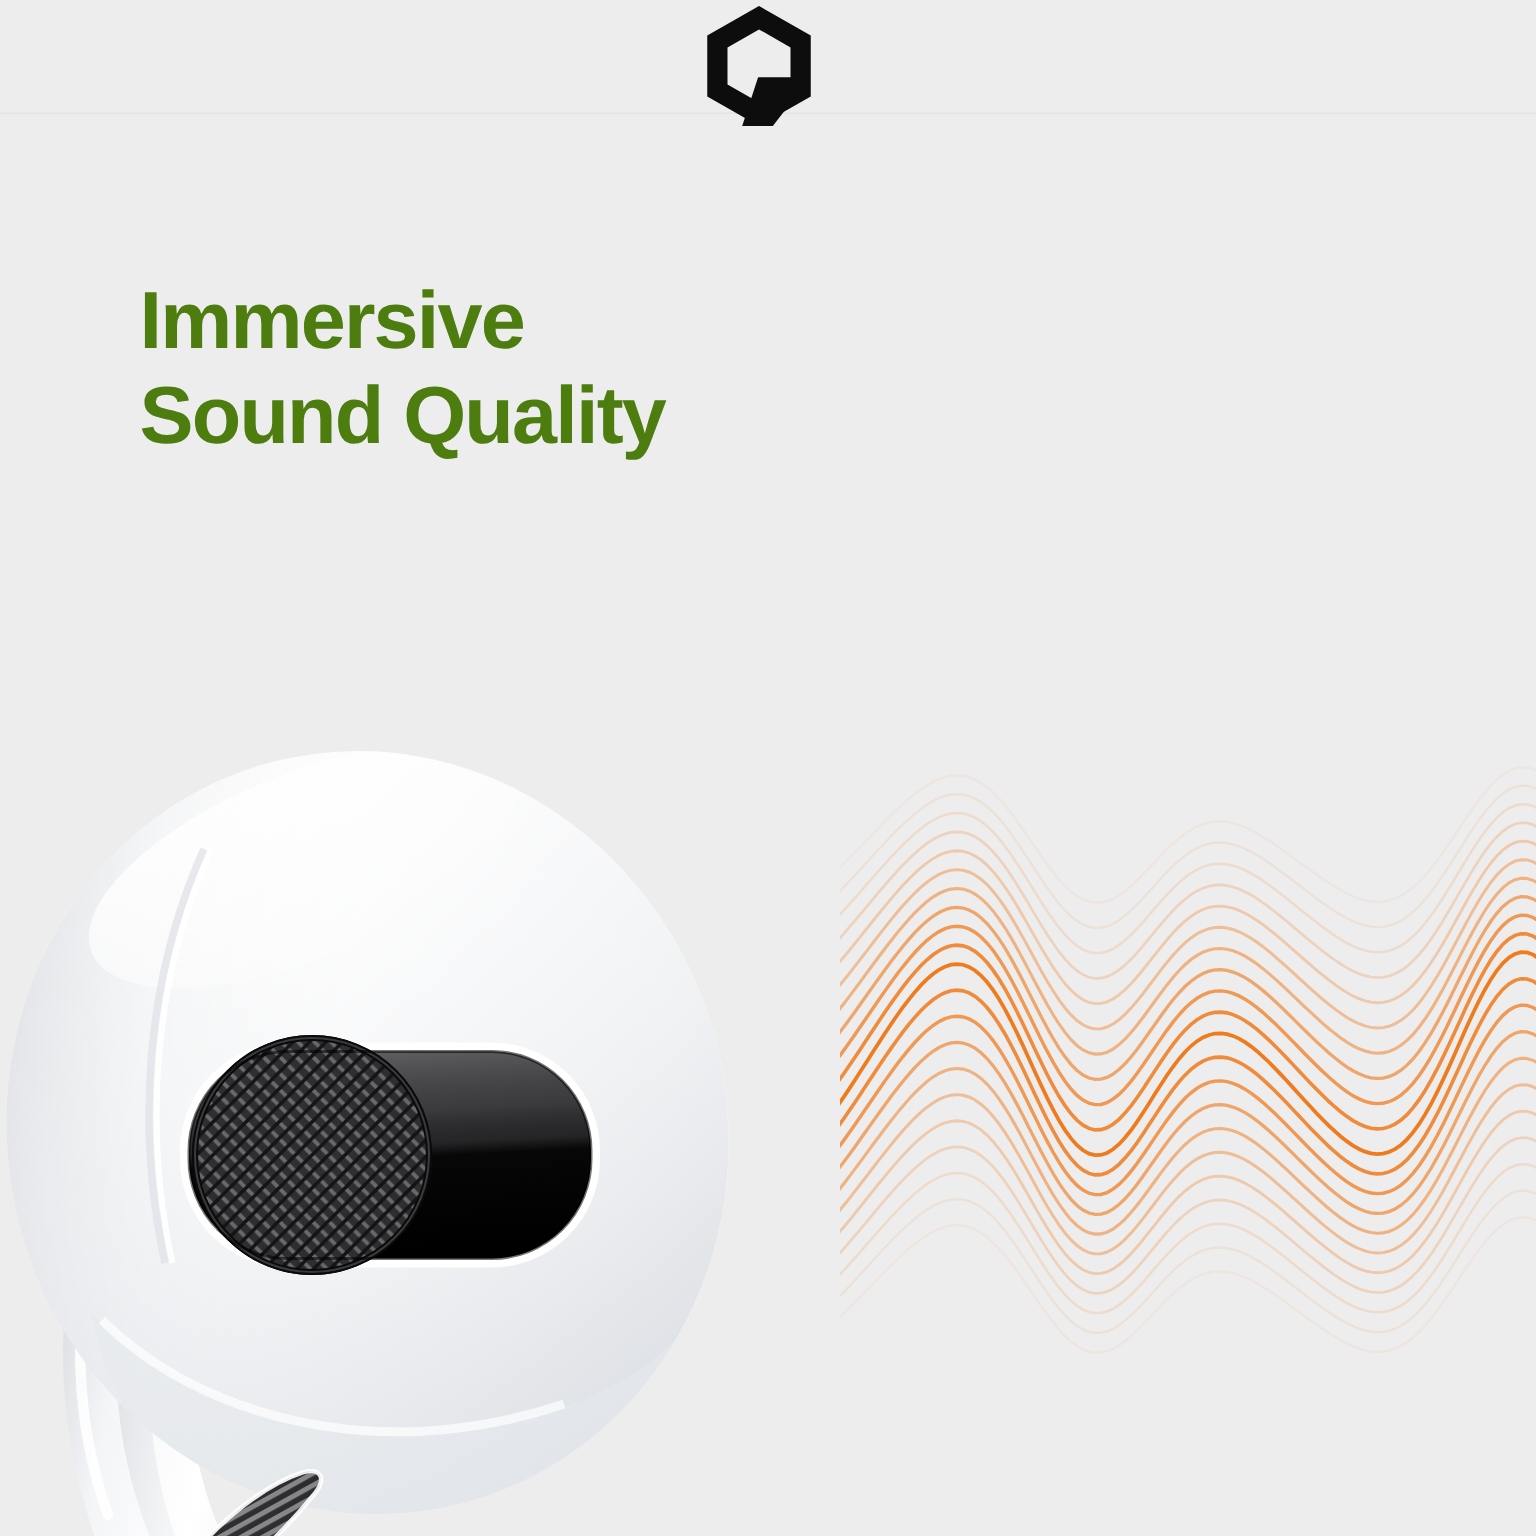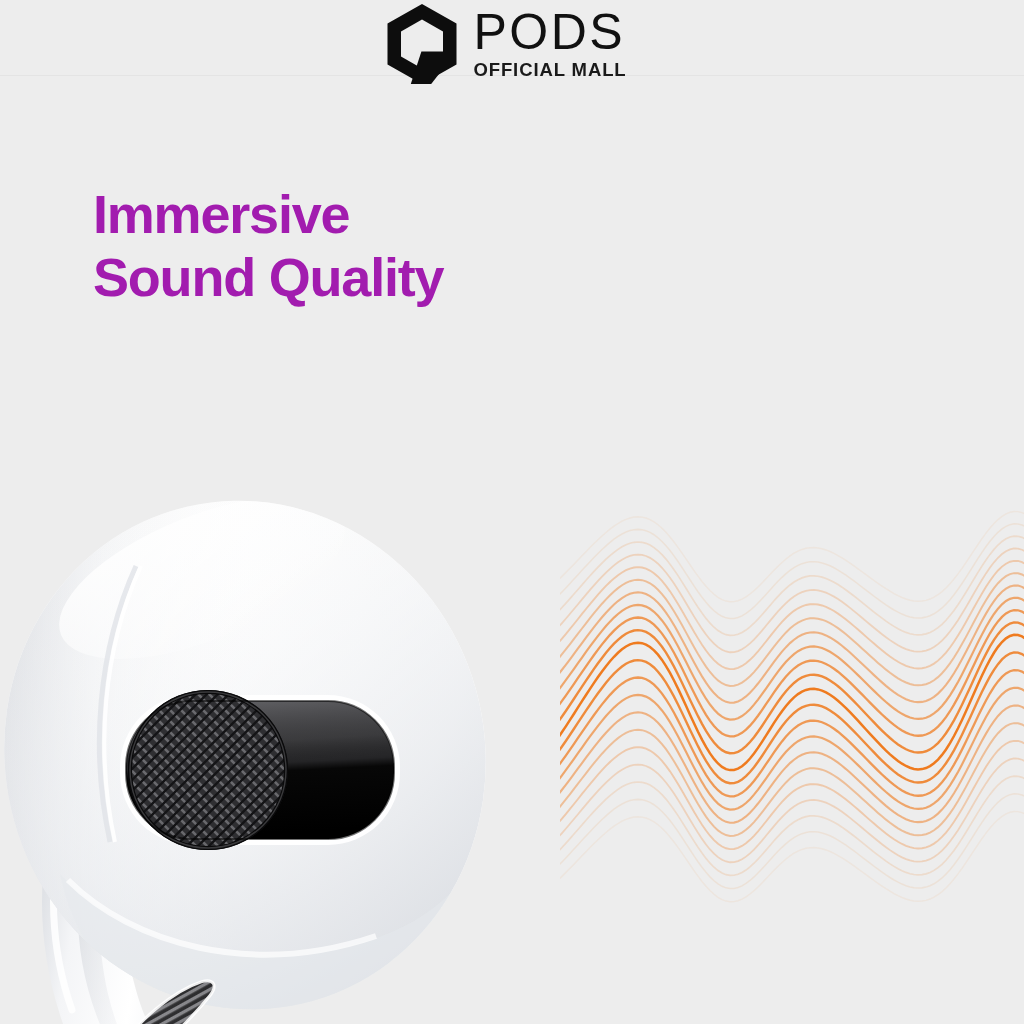--- a/index.html
+++ b/index.html
@@ -71,29 +71,25 @@
       <span id="logo-icon-wrap">
         <svg id="logo-mark" viewBox="0 0 74 80" aria-hidden="true">
           <path fill="#0d0d0d" fill-rule="evenodd" d="
             M37 0 L71.5 19.6 L71.5 60.4 L37 80 L2.5 60.4 L2.5 19.6 Z
             M37 15.6 L16 27.6 L16 52.4 L37 64.4 L58 52.4 L58 27.6 Z"></path>
           <path fill="#0d0d0d" d="M36.4 47.5 L60 47.5 L60 62.2 L46.2 80 L25.8 80 Z"></path>
           <path fill="#ededed" d="M39.5 50.6 L56.9 50.6 L56.9 61.2 L45 76.9 L32.8 76.9 Z" opacity="0"></path>
         </svg>
       </span>
 
-      <span id="brand-words">
-        <span id="brand-name">PODS</span>
-        <span id="brand-sub">OFFICIAL MALL</span>
-      </span>
 
     </div>
   </div>
 
-  <h1 id="headline" style="color: #a21caf;">Immersive Sound Quality</h1>
+  <h1 id="headline" style="color: #4d7c0f;">Immersive Sound Quality</h1>
 
 
   <div id="earbud">
     <svg viewBox="0 0 620 600" aria-hidden="true">
       <defs>
         <radialGradient id="bulbShade" cx="0.62" cy="0.30" r="0.82">
           <stop offset="0%" stop-color="#ffffff"></stop>
           <stop offset="48%" stop-color="#fdfdfd"></stop>
           <stop offset="74%" stop-color="#f2f3f5"></stop>
           <stop offset="89%" stop-color="#e4e6ea"></stop>

